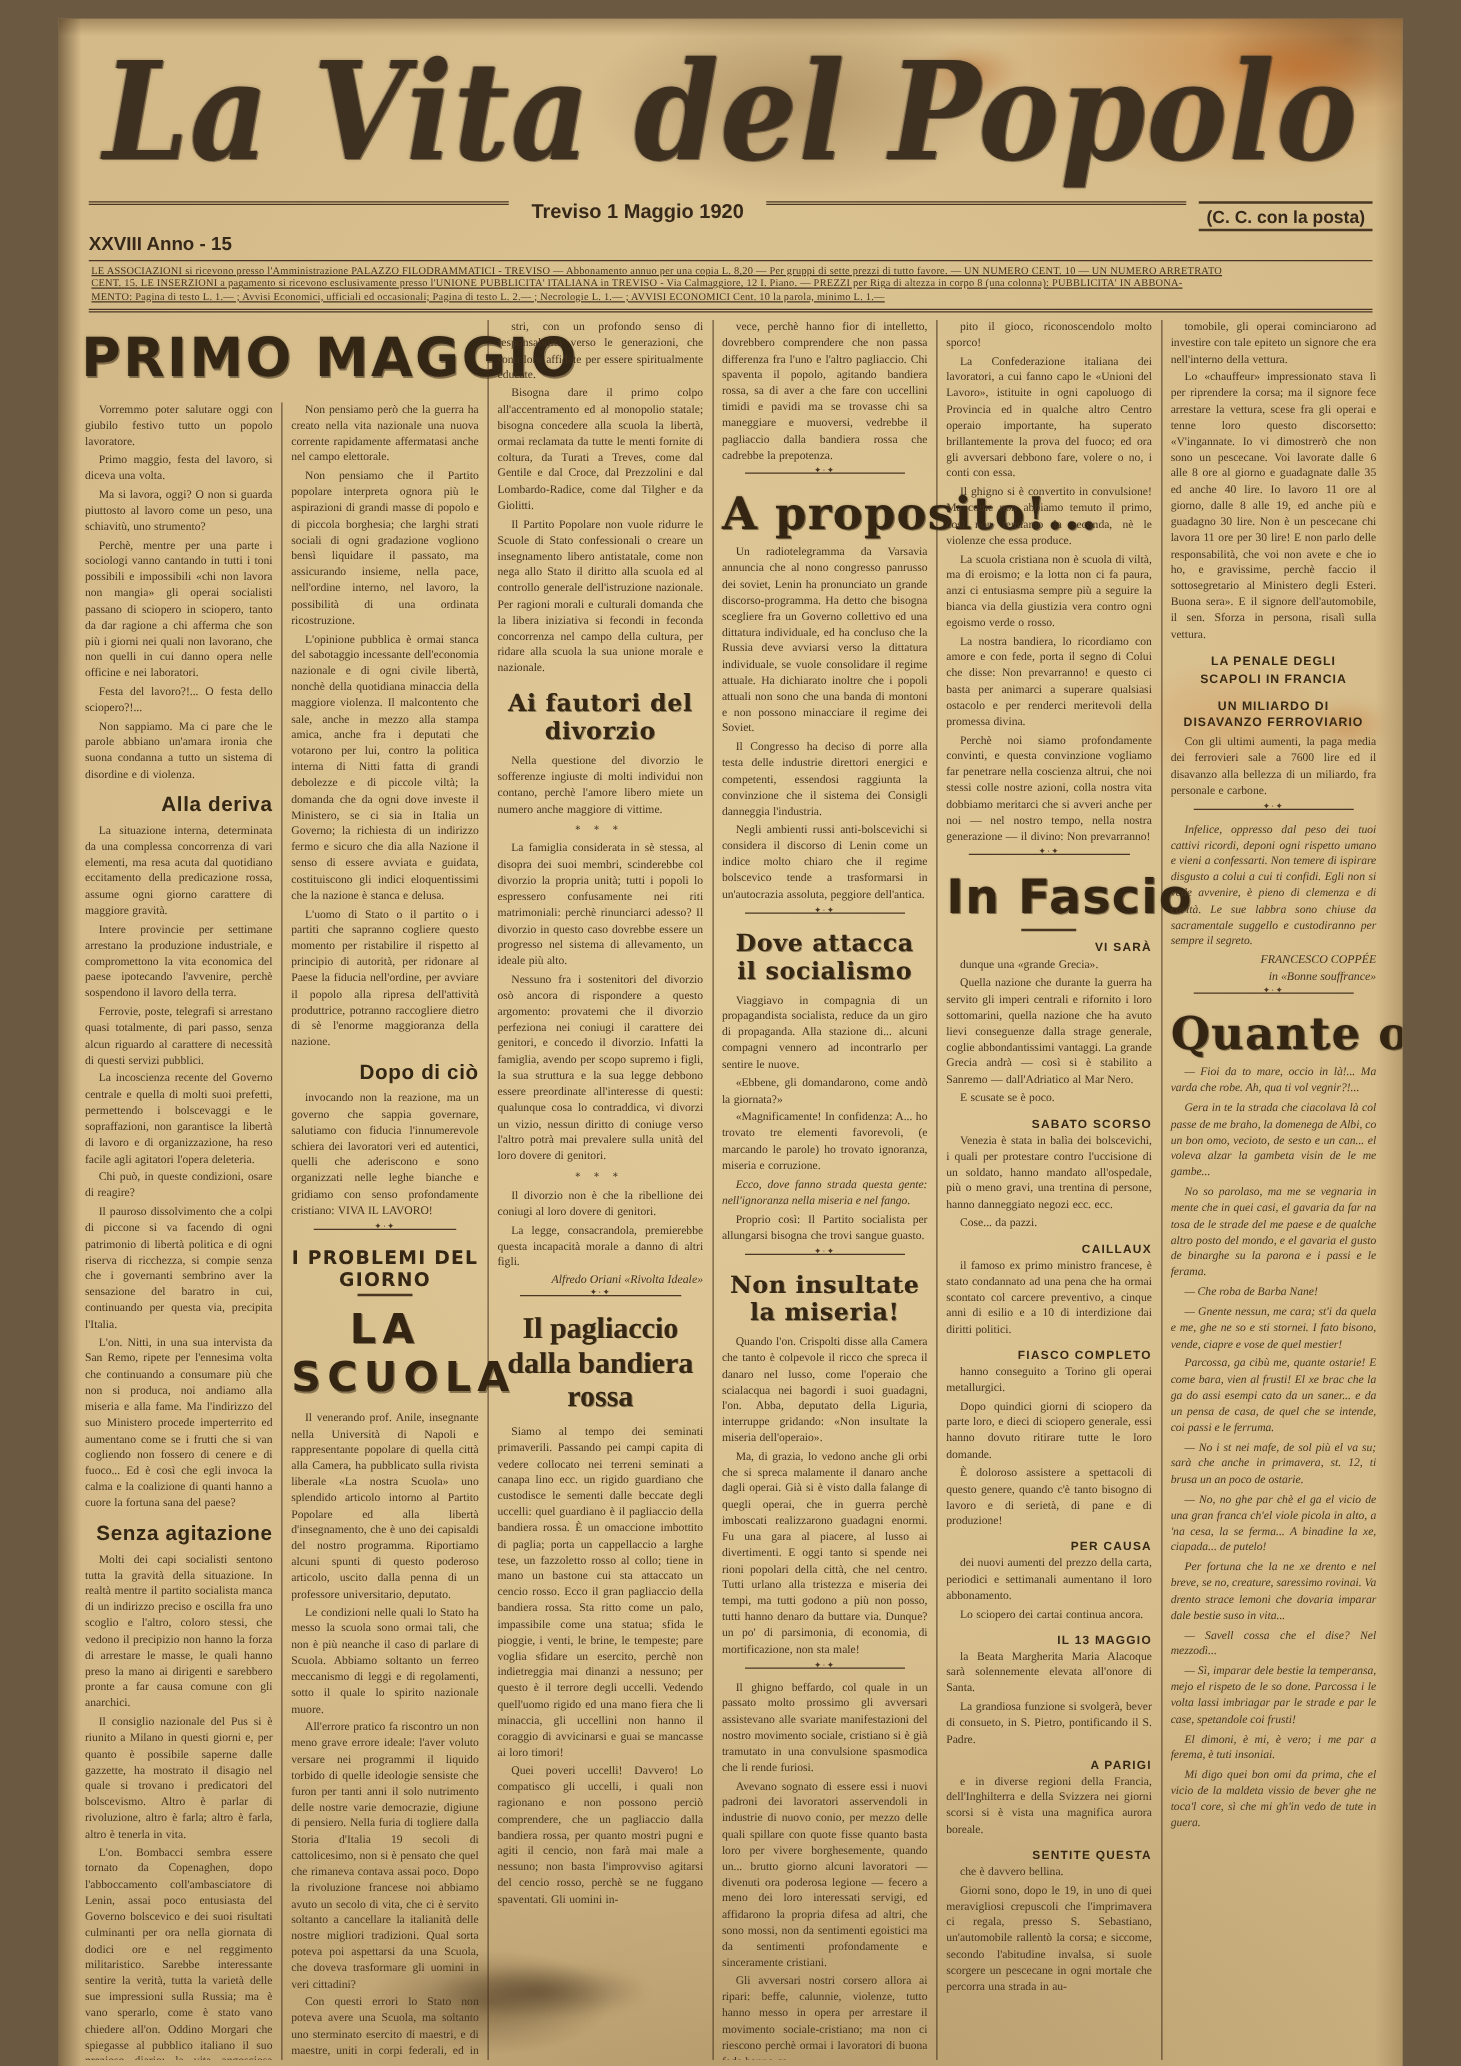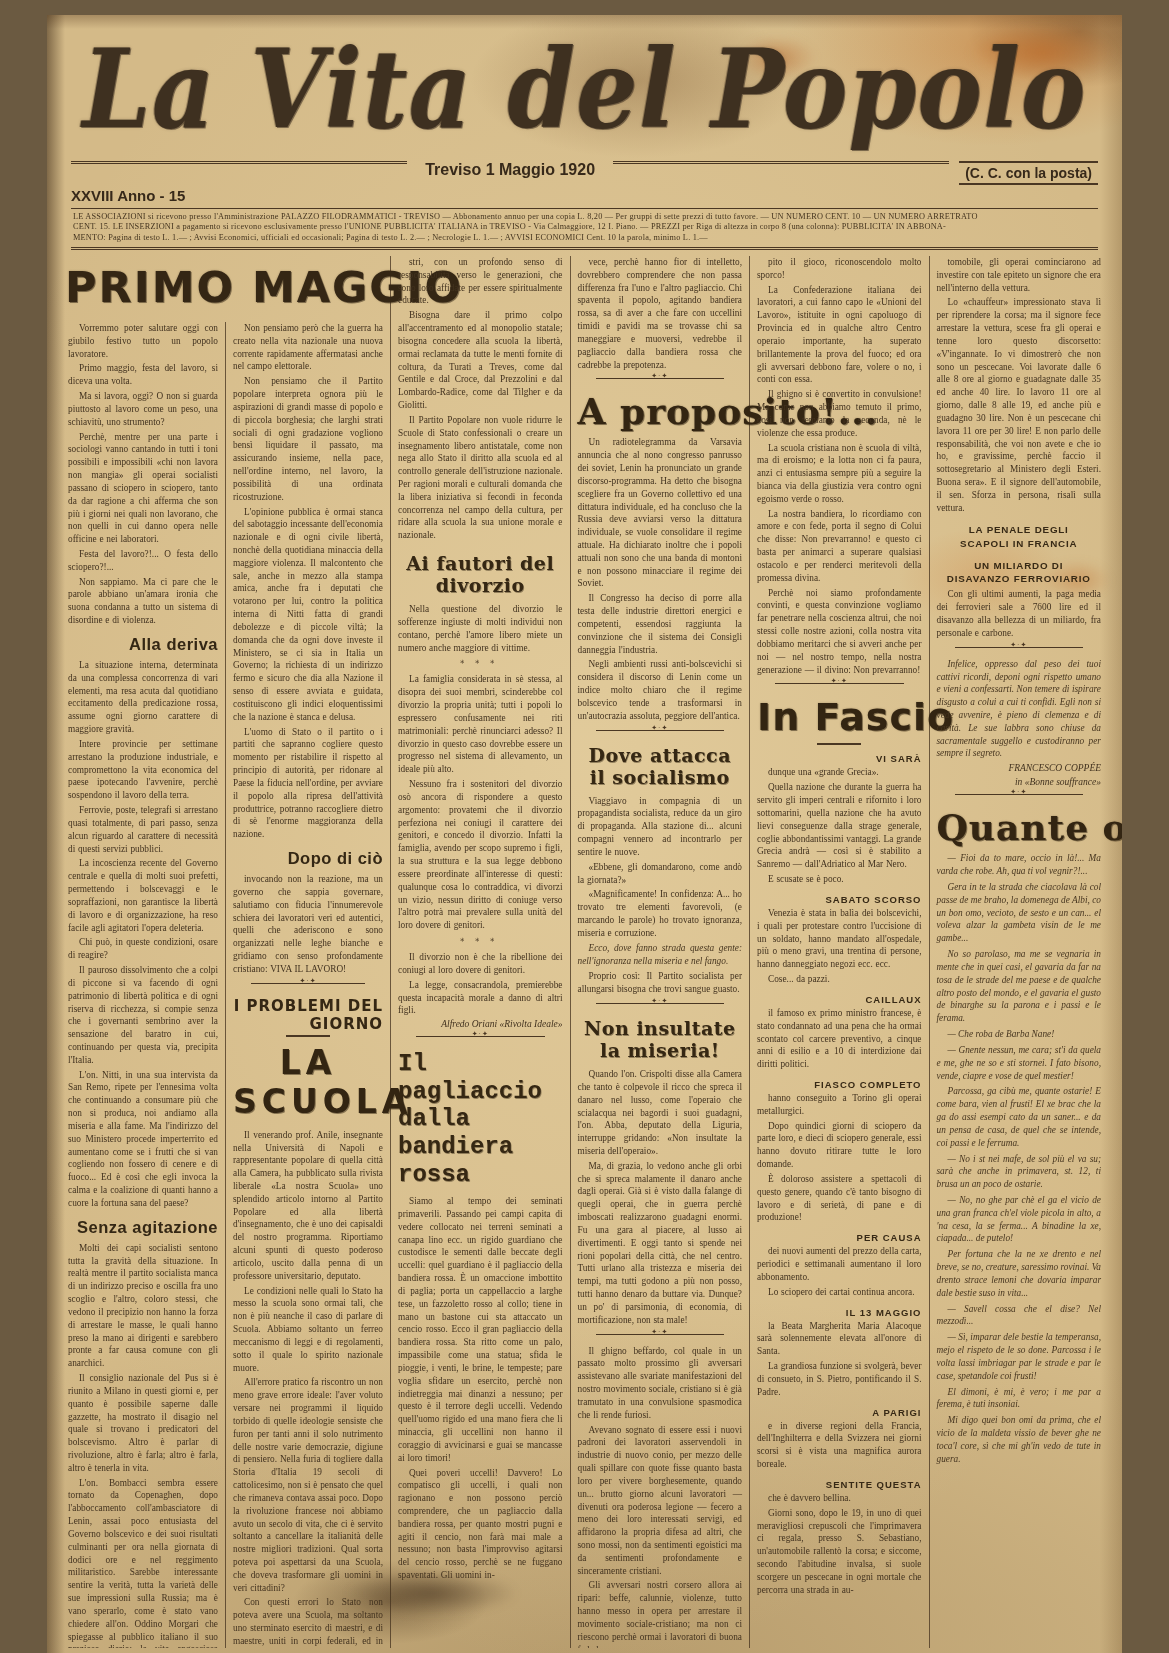--- a/index.html
+++ b/index.html
@@ -31,21 +31,21 @@
     color:#3e3020;transform:scaleY(1.12);transform-origin:top center;
     text-shadow:1px 1px 0 rgba(62,48,32,.55), -1px 0 0 rgba(62,48,32,.35), 0 0 3px rgba(62,48,32,.3);}
   .dl-row{display:flex;margin-top:26px;gap:10px;}
   .dl-line{flex:1;border-top:3px double #4a3723;height:0;}
   .dl-date{font-family:"Liberation Sans",sans-serif;font-weight:bold;font-size:16px;color:#37291a;white-space:nowrap;padding:0 8px;}
   .dl-postal{font-family:"Liberation Sans",sans-serif;font-weight:bold;font-size:14px;color:#37291a;
     border-top:2px solid #4a3723;border-bottom:2px solid #4a3723;padding:2px 6px;white-space:nowrap;}
   .issue-row{margin-top:2px;font-family:"Liberation Sans",sans-serif;font-weight:bold;font-size:15px;color:#37291a;}
   .imprint{margin-top:4px;border-top:1px solid #4a3723;border-bottom:3px double #4a3723;
     padding:3px 2px 4px 2px;font-family:"Liberation Serif",serif;font-size:8.3px;line-height:1.25;
-    color:#44341f;letter-spacing:.2px;}
+    color:#44341f;letter-spacing:.2px;text-decoration:underline;}
   .imprint div{white-space:nowrap;overflow:hidden;}
 
   
   .content{position:relative;display:flex;gap:0;padding:6px 14px 0 14px;height:1392px;overflow:hidden;}
   .colwrap{flex:1 1 0;min-width:0;padding:0 7px;border-right:1px solid rgba(68,50,30,.75);}
   .colwrap:last-child{border-right:none;}
   .pairwrap{flex:2 2 0;min-width:0;border-right:1px solid rgba(68,50,30,.75);}
   .pair-cols{display:flex;}
   .pair-cols .pcol{flex:1 1 0;min-width:0;padding:0 7px;}
   .pair-cols .pcol:first-child{border-right:1px solid rgba(68,50,30,.75);}
@@ -55,27 +55,27 @@
     text-shadow:1px 1px 0 rgba(52,38,20,.5),0 0 2px rgba(52,38,20,.35);white-space:nowrap;}
 
   .b-p{margin:0 0 2px 0;font-size:9.3px;line-height:1.38;text-align:justify;text-indent:11px;
     color:#42321f;hyphens:auto;-webkit-hyphens:auto;word-spacing:.4px;}
   .b-pi{margin:0 0 3px 0;font-size:9.3px;line-height:1.38;text-align:justify;text-indent:11px;
     color:#46351f;font-style:italic;hyphens:auto;}
   .b-sub{margin:8px 0 5px 0;text-align:right;font-family:"Liberation Sans","DejaVu Sans",sans-serif;
     font-weight:bold;font-size:16.5px;color:#342714;letter-spacing:.5px;}
   .b-lg{margin:10px 0 7px 0;text-align:center;font-family:"DejaVu Serif",serif;font-weight:bold;
     font-size:19px;color:#352713;letter-spacing:.5px;text-shadow:.7px .7px 0 rgba(53,39,19,.45);}
-  .b-lg2{margin:10px 0 7px 0;text-align:left;font-family:Liberation Mono, monospace;font-weight:bold;
+  .b-lg2{margin:10px 0 7px 0;text-align:center;font-family:Liberation Serif, serif;font-weight:bold;
     font-size:24px;line-height:1.15;color:#352713;white-space:pre-line;text-shadow:.7px .7px 0 rgba(53,39,19,.45);}
   .b-xl{margin:8px 0 4px 0;text-align:center;font-family:"DejaVu Sans","Liberation Sans",sans-serif;
     font-weight:bold;font-size:38px;color:#332512;letter-spacing:1px;
     text-shadow:1px 1px 0 rgba(51,37,18,.5),0 0 2px rgba(51,37,18,.3);white-space:nowrap;}
   .b-xl.serifed{font-family:"DejaVu Serif",serif;font-size:36px;}
-  .b-kicker{margin:10px 0 2px 0;text-align:right;font-family:"DejaVu Sans","Liberation Sans",sans-serif;
+  .b-kicker{margin:10px 0 2px 0;text-align:center;font-family:"DejaVu Sans","Liberation Sans",sans-serif;
     font-weight:bold;font-size:15px;letter-spacing:1px;color:#35271403;color:#352714;}
   .b-scuola{margin:4px 0 8px 0;text-align:center;font-family:"DejaVu Sans","Liberation Sans",sans-serif;
     font-weight:bold;font-size:33px;letter-spacing:5px;color:#332512;text-shadow:1px 1px 0 rgba(51,37,18,.5);}
   .b-mini{margin:8px 0 2px 0;text-align:right;font-family:"Liberation Sans",sans-serif;font-weight:bold;
     font-size:9.5px;letter-spacing:1px;color:#37291558;color:#372915;}
   .b-chead{margin:9px 8px 3px 8px;text-align:center;font-family:"Liberation Sans",sans-serif;font-weight:bold;
     font-size:9.8px;letter-spacing:.8px;line-height:1.35;color:#372915;}
   .b-byline{margin:2px 0 4px 0;text-align:right;font-style:italic;font-size:9.5px;color:#42321f;}
   .b-stars{margin:3px 0;text-align:center;font-size:9px;letter-spacing:6px;color:#42321f;}
   .b-rule{margin:7px 18px;border-top:1px solid #4a3723;position:relative;height:3px;}

